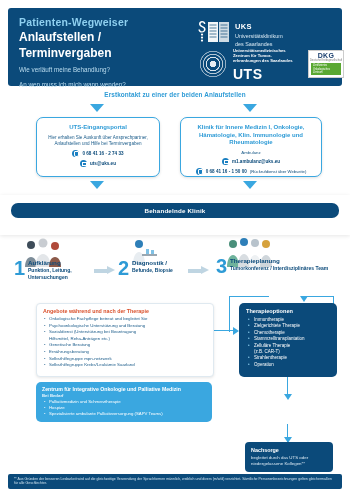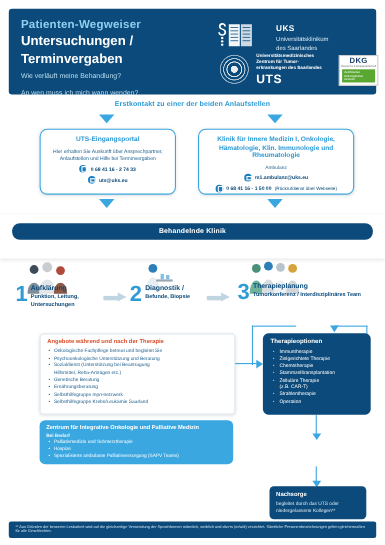--- a/index.html
+++ b/index.html
@@ -15,37 +15,37 @@
   .header{
     position:absolute;left:8px;top:8px;width:334px;height:78px;
     background:#0b4a7a;border-radius:3px;
   }
   .hdr-left{position:absolute;left:11px;top:8px;width:175px;}
   .hdr-t1{color:#8fd0f0;font-size:10.5px;font-weight:bold;letter-spacing:.2px;line-height:13px;}
   .hdr-t2{color:#ffffff;font-size:12px;font-weight:bold;line-height:14.5px;margin-top:1px;}
   .hdr-sub{color:#b9dcef;font-size:6.3px;line-height:8.5px;margin-top:6px;}
 
   
-  .logo-uks{position:absolute;left:190px;top:8px;display:flex;align-items:center;gap:19px;}
+  .logo-uks{position:absolute;left:190px;top:8px;display:flex;align-items:center;gap:3px;}
   .uks-mark{width:34px;height:26px;position:relative;}
   .uks-txt{line-height:1;}
   .uks-txt .l1{color:#ffffff;font-size:7.5px;font-weight:bold;letter-spacing:.3px;}
   .uks-txt .l2{color:#d7e8f3;font-size:5.4px;line-height:6.6px;margin-top:1px;}
 
   .logo-uts{position:absolute;left:190px;top:40px;display:flex;align-items:center;gap:5px;}
   .uts-dots{width:30px;height:30px;border-radius:50%;
     background:
       radial-gradient(circle at 50% 50%, rgba(255,255,255,0) 0 6px, rgba(255,255,255,.85) 6.4px 7px, rgba(255,255,255,0) 7.4px),
       radial-gradient(circle at 50% 50%, rgba(255,255,255,0) 0 9px, rgba(255,255,255,.7) 9.4px 10px, rgba(255,255,255,0) 10.4px),
       radial-gradient(circle at 50% 50%, rgba(255,255,255,0) 0 12px, rgba(255,255,255,.55) 12.4px 13px, rgba(255,255,255,0) 13.4px),
       radial-gradient(circle at 50% 50%, rgba(255,255,255,.9) 0 3px, rgba(255,255,255,0) 3.4px);
   }
   .uts-txt{line-height:1;}
   .uts-txt .l1{color:#ffffff;font-size:4.2px;font-weight:bold;line-height:5.2px;}
-  .uts-txt .l2{color:#ffffff;font-size:11px;font-weight:bold;letter-spacing:.5px;margin-top:3px;}
+  .uts-txt .l2{color:#ffffff;font-size:14px;font-weight:bold;letter-spacing:.5px;margin-top:3px;}
   .dkg{position:absolute;left:300px;top:42px;width:34px;height:26px;background:#ffffff;border:1px solid #cccccc;}
   .dkg .d1{color:#1b3f6e;font-size:7px;font-weight:bold;text-align:center;letter-spacing:.3px;margin-top:1px;}
   .dkg .d2{color:#777;font-size:2.6px;text-align:center;line-height:3.2px;}
   .dkg .d3{margin:1px 2px 0 2px;background:#5aa832;color:#fff;font-size:2.6px;line-height:3.4px;padding:1px 2px;}
 
   
   .sec-title{
     position:absolute;left:0;top:91px;width:350px;text-align:center;
     color:#2e9bd6;font-size:6.4px;font-weight:bold;letter-spacing:.1px;
   }
@@ -143,21 +143,21 @@
   .footer p{margin:0;padding:2.5px 6px;color:#cfe3f0;font-size:3.5px;line-height:4.6px;}
 </style>
 </head>
 <body>
 
 <div class="page">
 
   <div class="header">
     <div class="hdr-left">
       <div class="hdr-t1">Patienten-Wegweiser</div>
-      <div class="hdr-t2">Untersuchungen /</div>
+      <div class="hdr-t2">Anlaufstellen /</div>
       <div class="hdr-t2">Terminvergaben</div>
       <div class="hdr-sub">Wie verläuft meine Behandlung?</div>
       <div class="hdr-sub">An wen muss ich mich wann wenden?</div>
     </div>
 
     <div class="logo-uks">
       <span class="uks-mark">
         <svg width="34" height="26" viewBox="0 0 34 26">
           <g fill="#ffffff">
             <path d="M4 2c-2 0-3 1.4-3 3 0 1.6 1.2 2.4 2.4 2.9C4.8 8.5 6 9 6 10.4c0 1-.8 1.8-2 1.8s-2-.8-2-1.8H.4c0 1.8 1.5 3.2 3.6 3.2s3.6-1.4 3.6-3.3c0-1.8-1.4-2.6-2.7-3.1C3.7 6.7 2.6 6.3 2.6 5.1c0-.9.7-1.6 1.7-1.6s1.6.6 1.6 1.5h1.5C7.4 3.3 6 2 4 2z"></path>

